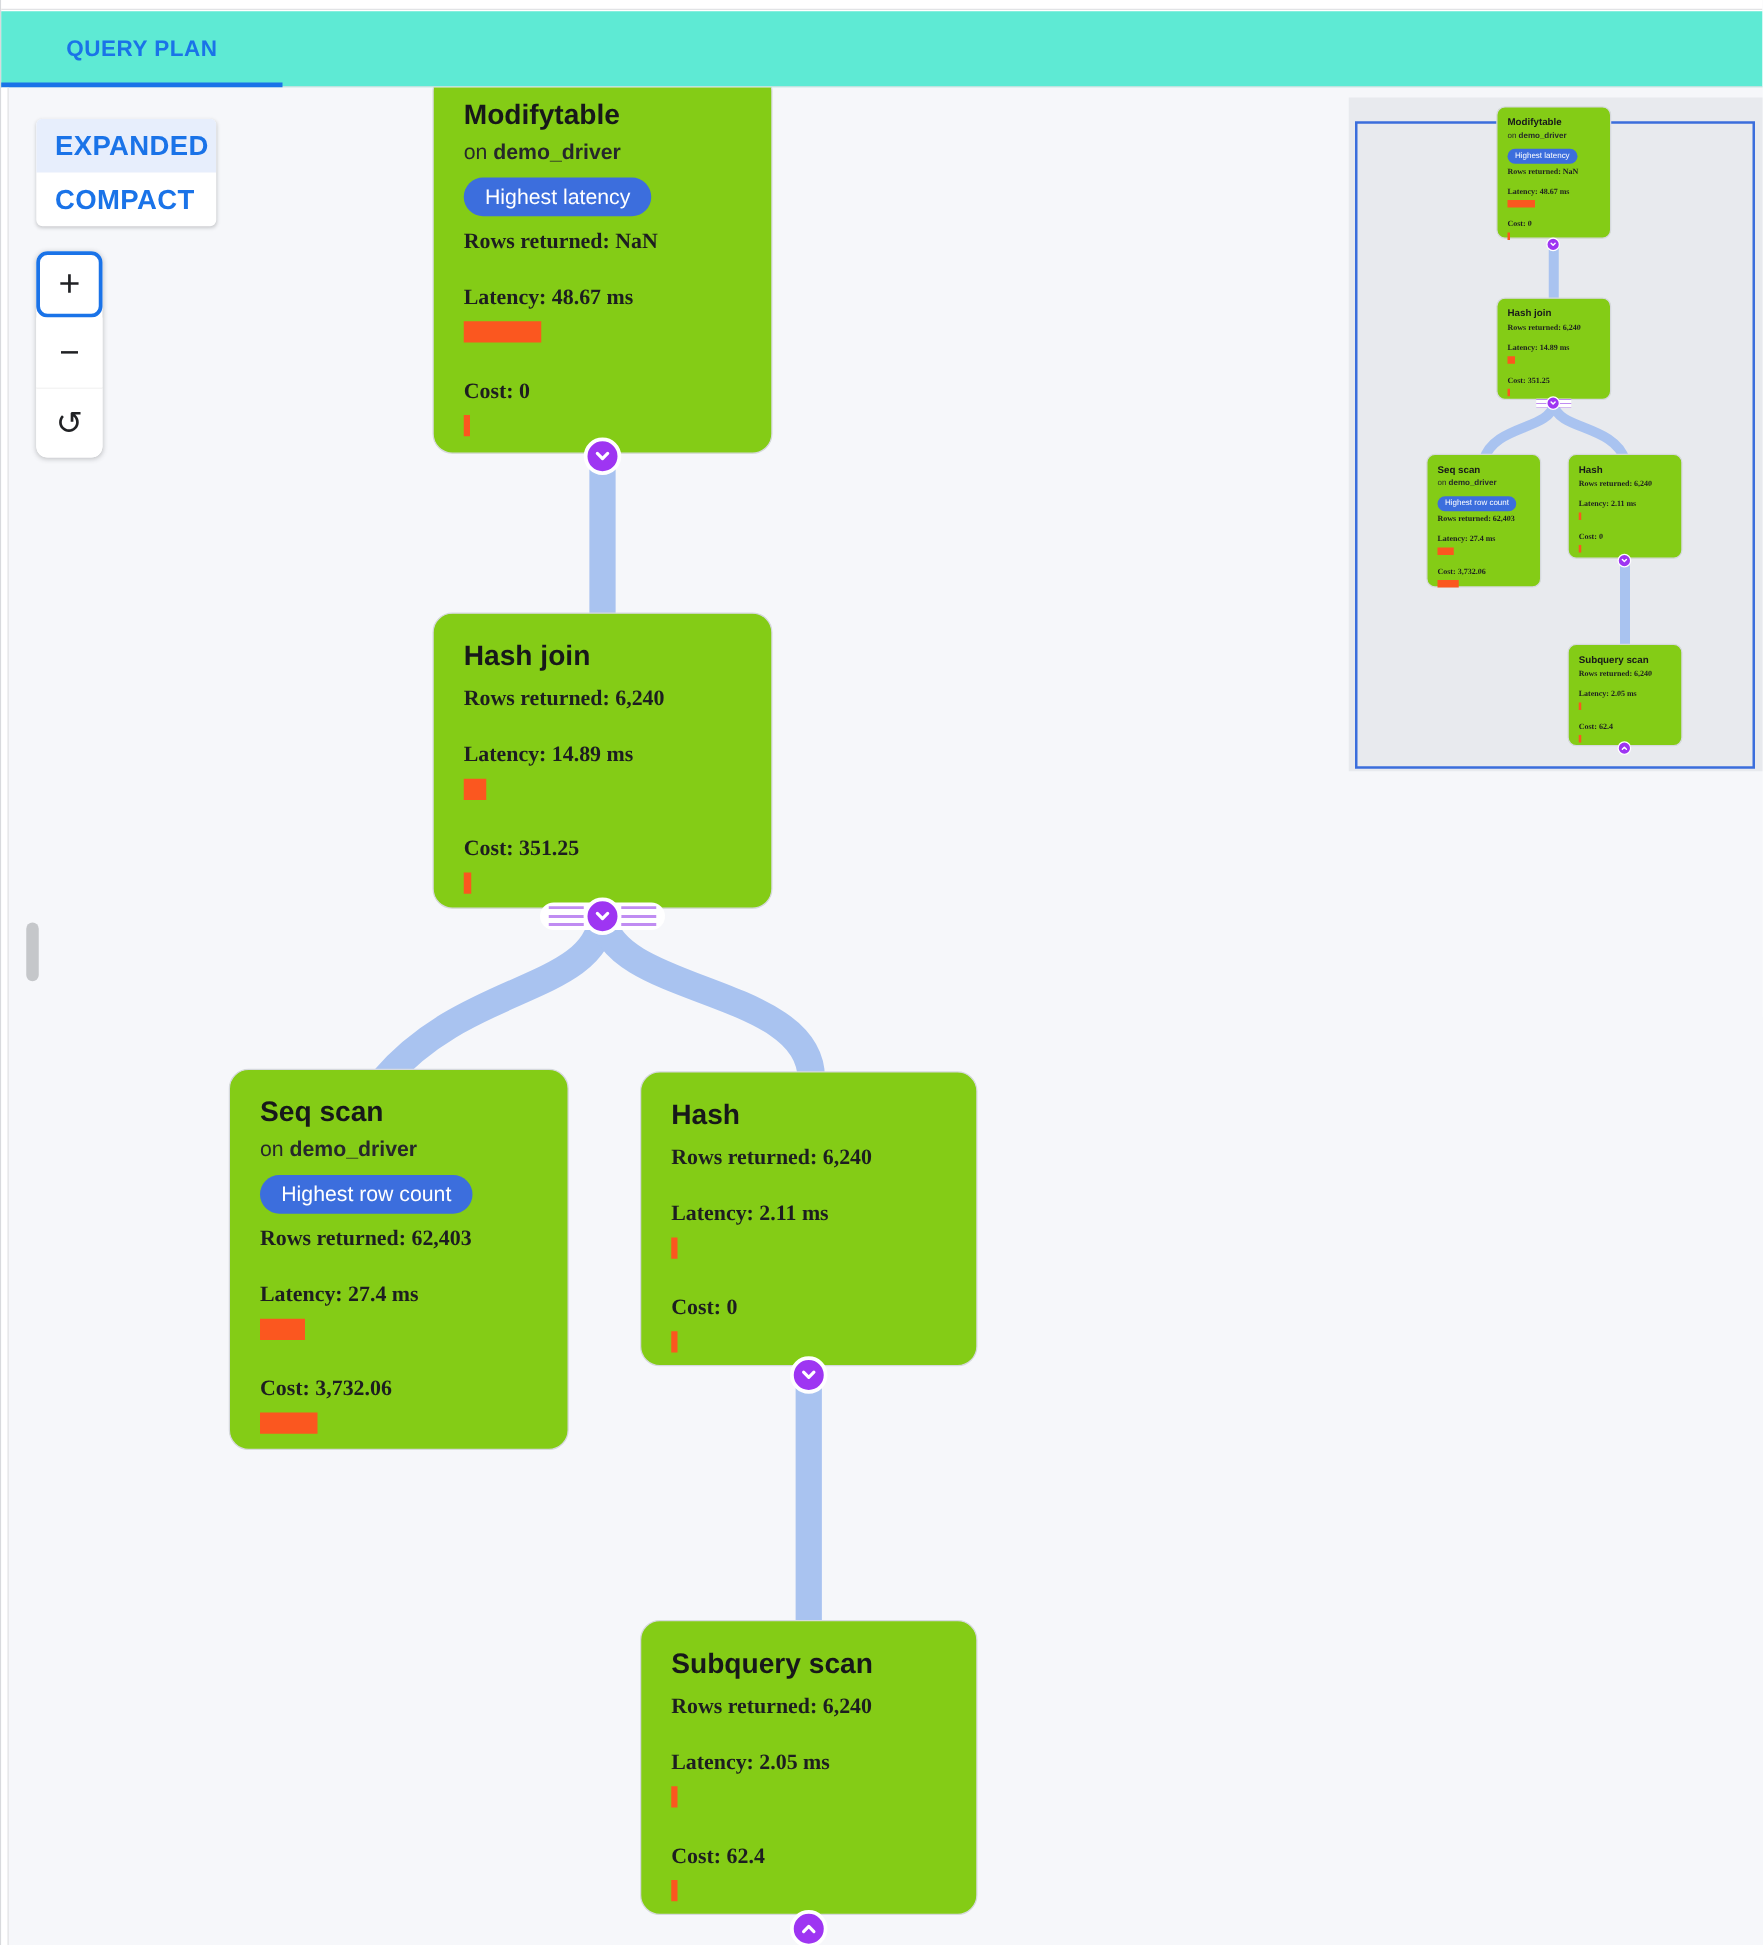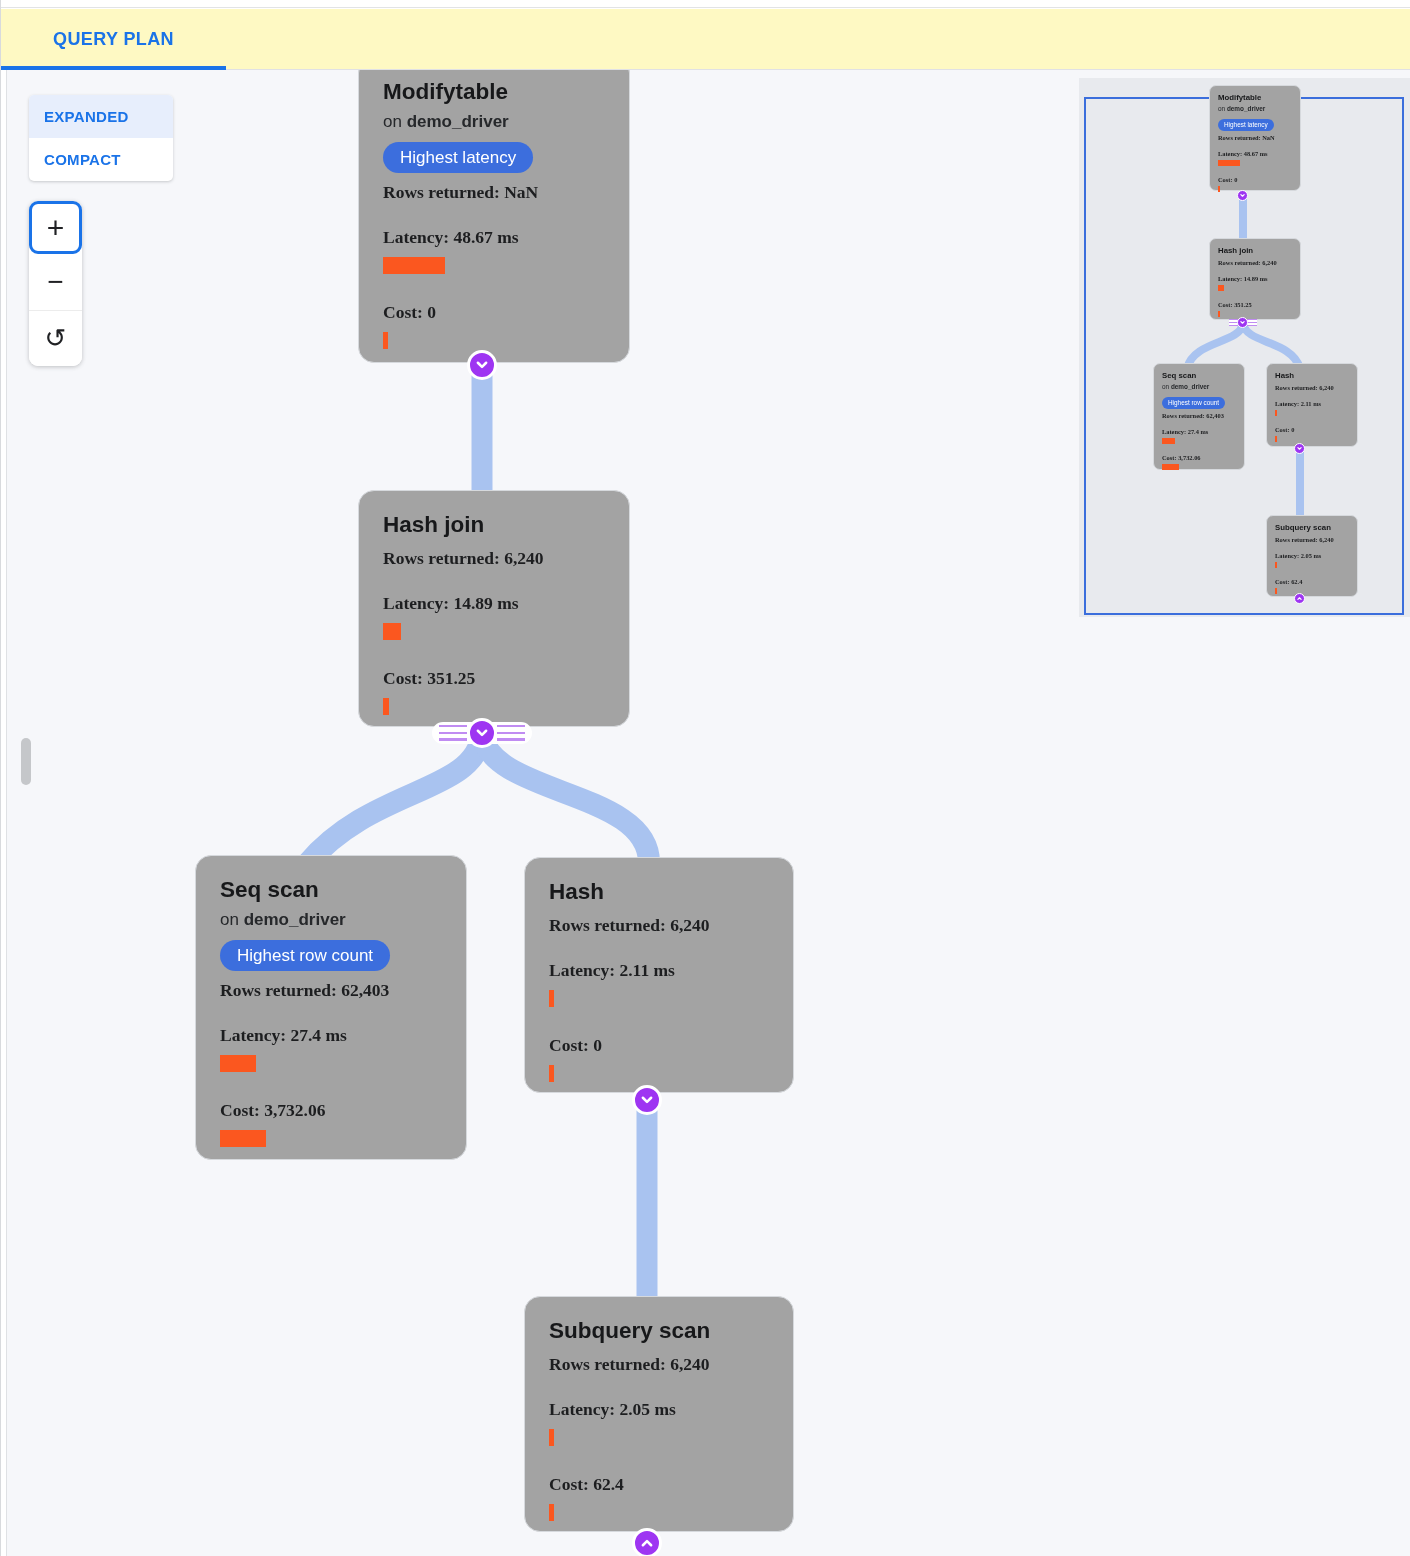--- a/index.html
+++ b/index.html
@@ -11,36 +11,36 @@
     --edge-blue:#a9c3f0;
     --minimap-viewport-blue:#3b6edc;
   }
   *{box-sizing:border-box;margin:0;padding:0;}
   html,body{width:1410px;height:1556px;overflow:hidden;}
   body{font-family:"Liberation Sans","DejaVu Sans",sans-serif;background:#fff;color:#1f2124;}
   .app{position:relative;width:1410px;height:1556px;border-left:1px solid #d8dadd;}
 
   
   .topstrip{position:absolute;left:0;top:0;width:100%;height:8px;background:#fff;border-bottom:1px solid #e2e3e5;}
-  .tabbar{position:absolute;left:0;top:9px;width:100%;height:61px;background:#fef9c3;border-bottom:1px solid #e0e1e4;display:flex;}
+  .tabbar{position:absolute;left:0;top:9px;width:100%;height:61px;background:#5eead4;border-bottom:1px solid #e0e1e4;display:flex;}
   .tab{width:225px;height:100%;display:flex;align-items:center;justify-content:center;
        font-size:18px;font-weight:700;letter-spacing:.4px;color:#54575c;cursor:pointer;position:relative;}
   .tab.active{color:var(--accent-blue);}
   .tab.active::after{content:"";position:absolute;left:0;right:0;bottom:-1px;height:4px;background:var(--accent-blue);}
 
   
   .canvas{position:absolute;left:0;top:70px;width:1410px;height:1486px;background:#f6f7fa;overflow:hidden;}
   .left-rail{position:absolute;left:0;top:0;bottom:0;width:6px;background:#fff;border-right:1px solid #dfe1e4;z-index:6;}
   .scroll-thumb{position:absolute;left:20px;top:668px;width:10px;height:47px;border-radius:5px;background:#c5c7ca;z-index:6;}
 
   .edges{position:absolute;left:0;top:0;z-index:1;}
 
   
-  .card{position:absolute;background:#a3a3a3;border:1px solid #d6d9dd;border-radius:16px;
-        padding:20px 24px;z-index:2;margin-left:12px;}
+  .card{position:absolute;background:#84cc16;border:1px solid #d6d9dd;border-radius:16px;
+        padding:20px 24px;z-index:2;}
   .card-title{font-size:22.5px;font-weight:700;line-height:28px;color:#17181a;}
   .card-sub{font-size:17px;line-height:26px;margin-top:3px;color:#26282b;}
   .card-sub b{font-weight:700;}
   .badge{display:inline-flex;align-items:center;margin-top:7px;height:31px;padding:0 17px;
          border-radius:16px;background:var(--badge-blue);color:#fff;font-size:17px;}
   .stat{font-size:17.5px;font-weight:700;color:#1d1e20;line-height:24px;font-family:Liberation Serif, serif;}
   .stat.rows{margin-top:7px;}
   .stat.latency{margin-top:21px;}
   .stat.cost{margin-top:26px;}
   .bar{height:17px;margin-top:8px;background:var(--bar-orange);}
@@ -51,21 +51,21 @@
              display:flex;align-items:center;justify-content:center;z-index:4;cursor:pointer;}
   .connector svg{display:block;}
   .chev-up{transform:rotate(180deg);}
   .conn-capsule{position:absolute;background:#fff;border-radius:11px;z-index:3;}
   .conn-lines{position:absolute;background:repeating-linear-gradient(to bottom,var(--connector-lines-purple) 0 2.5px,#fff 2.5px 6.6px);z-index:3;}
 
   
   .view-toggle{position:absolute;left:28px;top:25px;width:144px;background:#fff;border-radius:5px;
                box-shadow:0 1px 3px rgba(60,64,67,.25);z-index:5;overflow:hidden;}
   .view-toggle .opt{height:43px;display:flex;align-items:center;padding-left:15px;
-                    font-size:15px;font-weight:700;letter-spacing:.3px;color:var(--accent-blue);cursor:pointer;}
+                    font-size:22px;font-weight:700;letter-spacing:.3px;color:var(--accent-blue);cursor:pointer;}
   .view-toggle .opt.selected{background:#e7eefc;}
 
   
   .zoom-controls{position:absolute;left:28px;top:131px;width:53px;background:#fff;border-radius:9px;
                  box-shadow:0 1px 4px rgba(60,64,67,.3);z-index:5;}
   .zoom-btn{width:53px;height:56px;display:flex;align-items:center;justify-content:center;
             font-size:28px;color:#202124;cursor:pointer;background:#fff;border:none;}
   .zoom-btn.zin{height:53px;border:3px solid var(--accent-blue);border-radius:9px;font-size:30px;}
   .zoom-btn.zreset{border-top:1px solid #ececec;border-radius:0 0 9px 9px;font-size:26px;}
 

